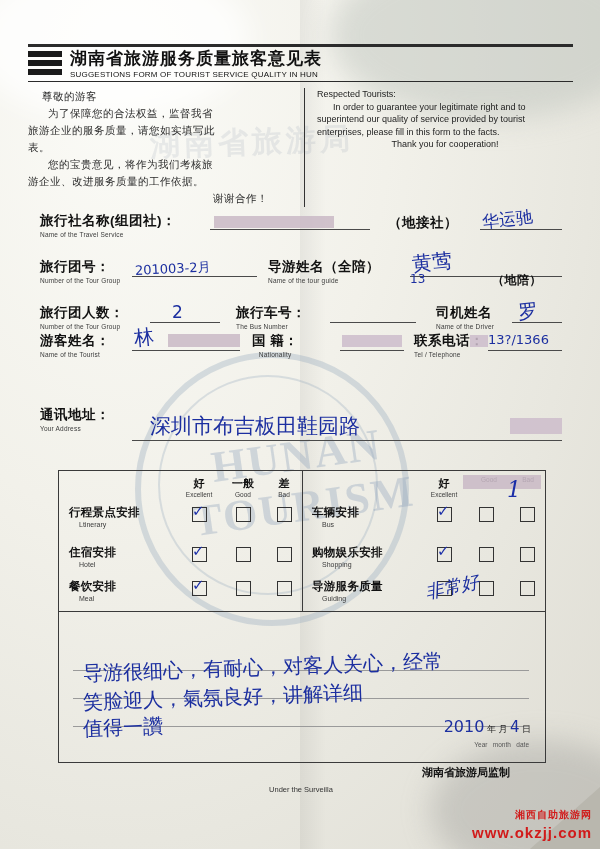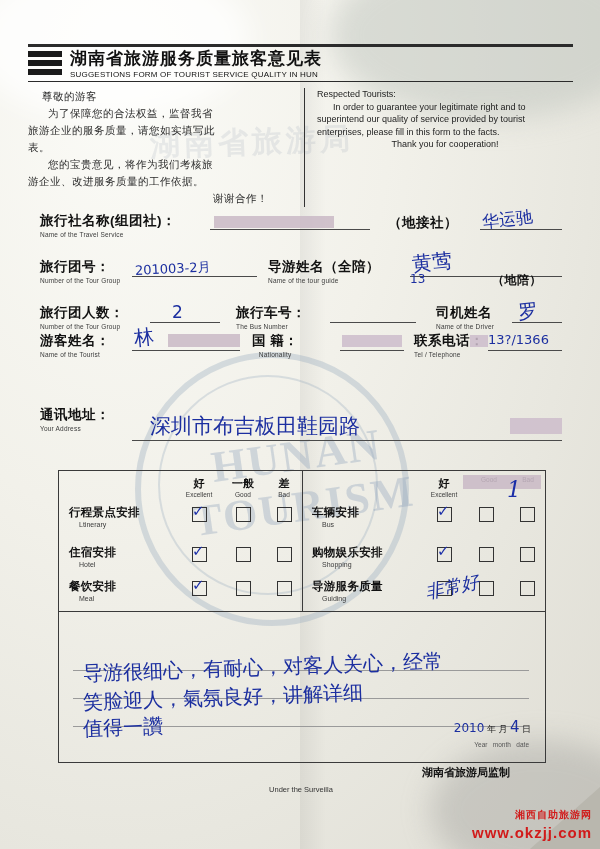--- a/index.html
+++ b/index.html
@@ -350,21 +350,21 @@
   <div class="cmt">
     <div class="cline" style="top:58px;"></div>
     <div class="cline" style="top:86px;"></div>
     <div class="cline" style="top:114px;"></div>
 
     <div class="hand" style="left:24px;top:42px;font-size:20px;transform:rotate(-2deg);">导游很细心，有耐心，对客人关心，经常</div>
     <div class="hand" style="left:24px;top:72px;font-size:20px;transform:rotate(-2deg);">笑脸迎人，氣氛良好，讲解详细</div>
     <div class="hand" style="left:24px;top:102px;font-size:20px;transform:rotate(-2deg);">值得一讚</div>
 
     <div class="datebits">
-      <span class="hand" style="position:static;font-size:12px;margin-top:36px;">2010</span>
+      <span class="hand" style="position:static;font-size:16px;margin-top:36px;">2010</span>
       <span>年</span>
       <span>月</span>
       <span class="hand" style="position:static;font-size:15px;">4</span>
       <span>日</span>
     </div>
     <div style="position:absolute;right:16px;bottom:14px;font-size:6.5px;color:#555;">
       <span>Year</span>&nbsp;&nbsp;
       <span>month</span>&nbsp;&nbsp;
       <span>date</span>
     </div>

